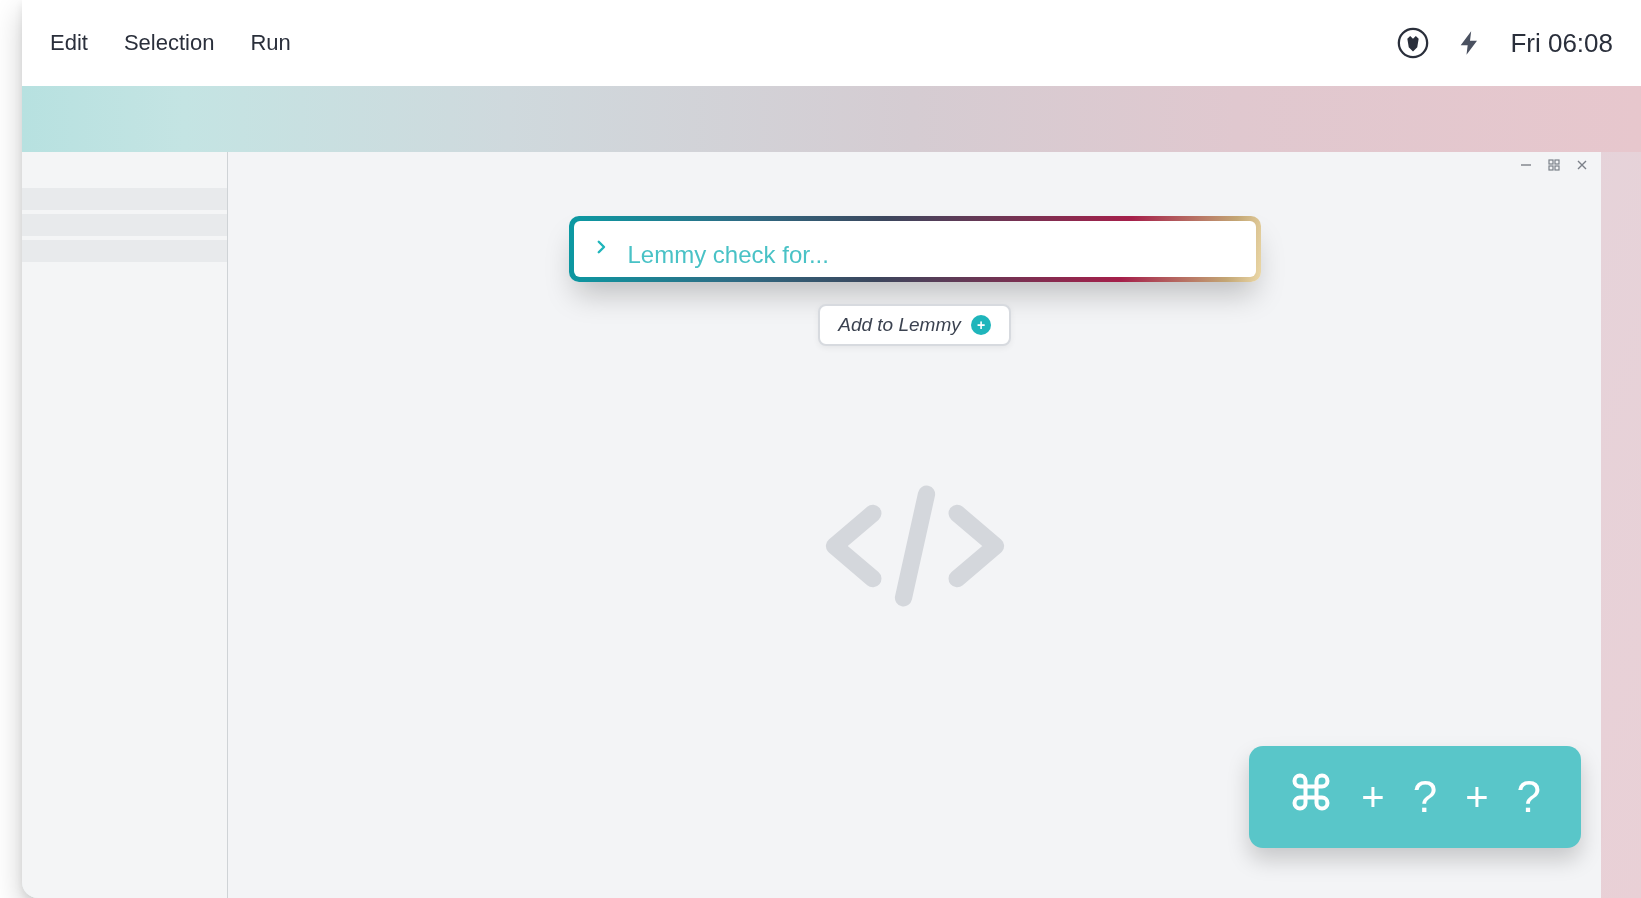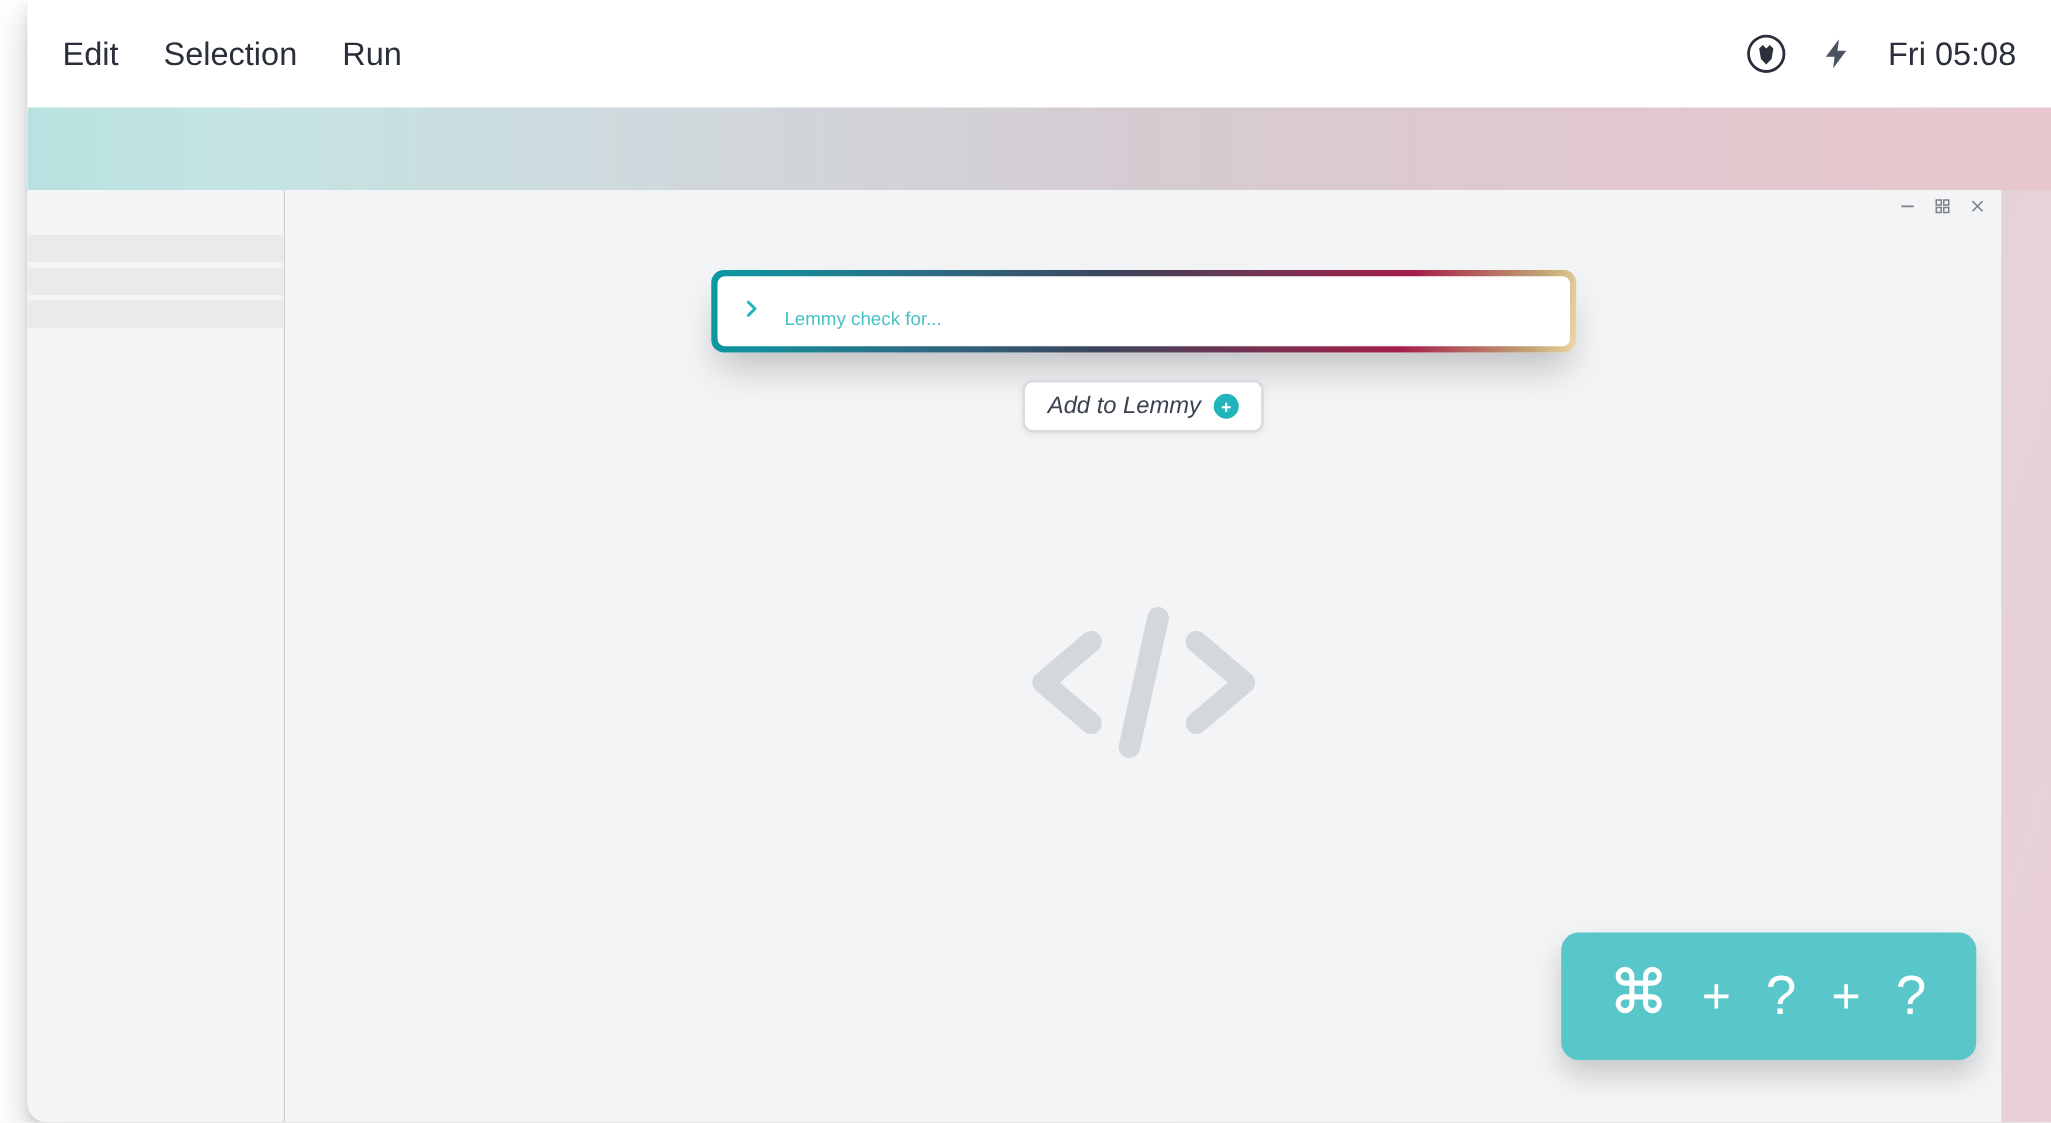--- a/index.html
+++ b/index.html
@@ -24,21 +24,21 @@
     .menubar {
       height: 86px;
       display: flex;
       align-items: center;
       padding: 0 28px;
       background: #fff;
       flex-shrink: 0;
     }
     .menubar-left { display: flex; gap: 36px; }
     .menubar-item {
-      font-size: 26px;
+      font-size: 22px;
       color: #2a2f3b;
       font-weight: 400;
       cursor: pointer;
     }
     .menubar-right {
       margin-left: auto;
       display: flex;
       align-items: center;
       gap: 26px;
     }
@@ -117,21 +117,21 @@
       display: flex;
       align-items: center;
       padding: 0 18px;
       gap: 18px;
     }
     .search-chevron svg { width: 18px; height: 18px; color: #1fb5bb; stroke-width: 3.2; }
     .search-input {
       flex: 1;
       border: none;
       outline: none;
-      font-size: 15px;
+      font-size: 24px;
       color: #3aa;
       background: transparent;
       margin-top: 12px;
     }
     .search-input::placeholder { color: #49c2c6; opacity: 1; }
     .add-btn {
       margin-top: 22px;
       display: inline-flex;
       align-items: center;
       gap: 10px;
@@ -198,21 +198,21 @@
         <svg viewBox="0 0 24 24" fill="none" stroke="currentColor" stroke-width="1.6">
           <circle cx="12" cy="12" r="10"></circle>
           <path d="M8 9l2-2 2 2 2-2 2 2-1 6-3 3-3-3-1-6z" fill="currentColor" stroke="none"></path>
         </svg>
       </span>
       <span class="bolt-icon">
         <svg viewBox="0 0 24 24" fill="currentColor">
           <path d="M13 2L4 14h6l-1 8 9-12h-6l1-8z"></path>
         </svg>
       </span>
-      <span class="clock">Fri 05:08</span>
+      <span class="clock">Fri 06:08</span>
     </div>
   </div>
 
   <div class="gradient-band"></div>
 
   <div class="workspace">
     <div class="sidebar">
       <div class="sidebar-row"></div>
       <div class="sidebar-row"></div>
       <div class="sidebar-row"></div>

